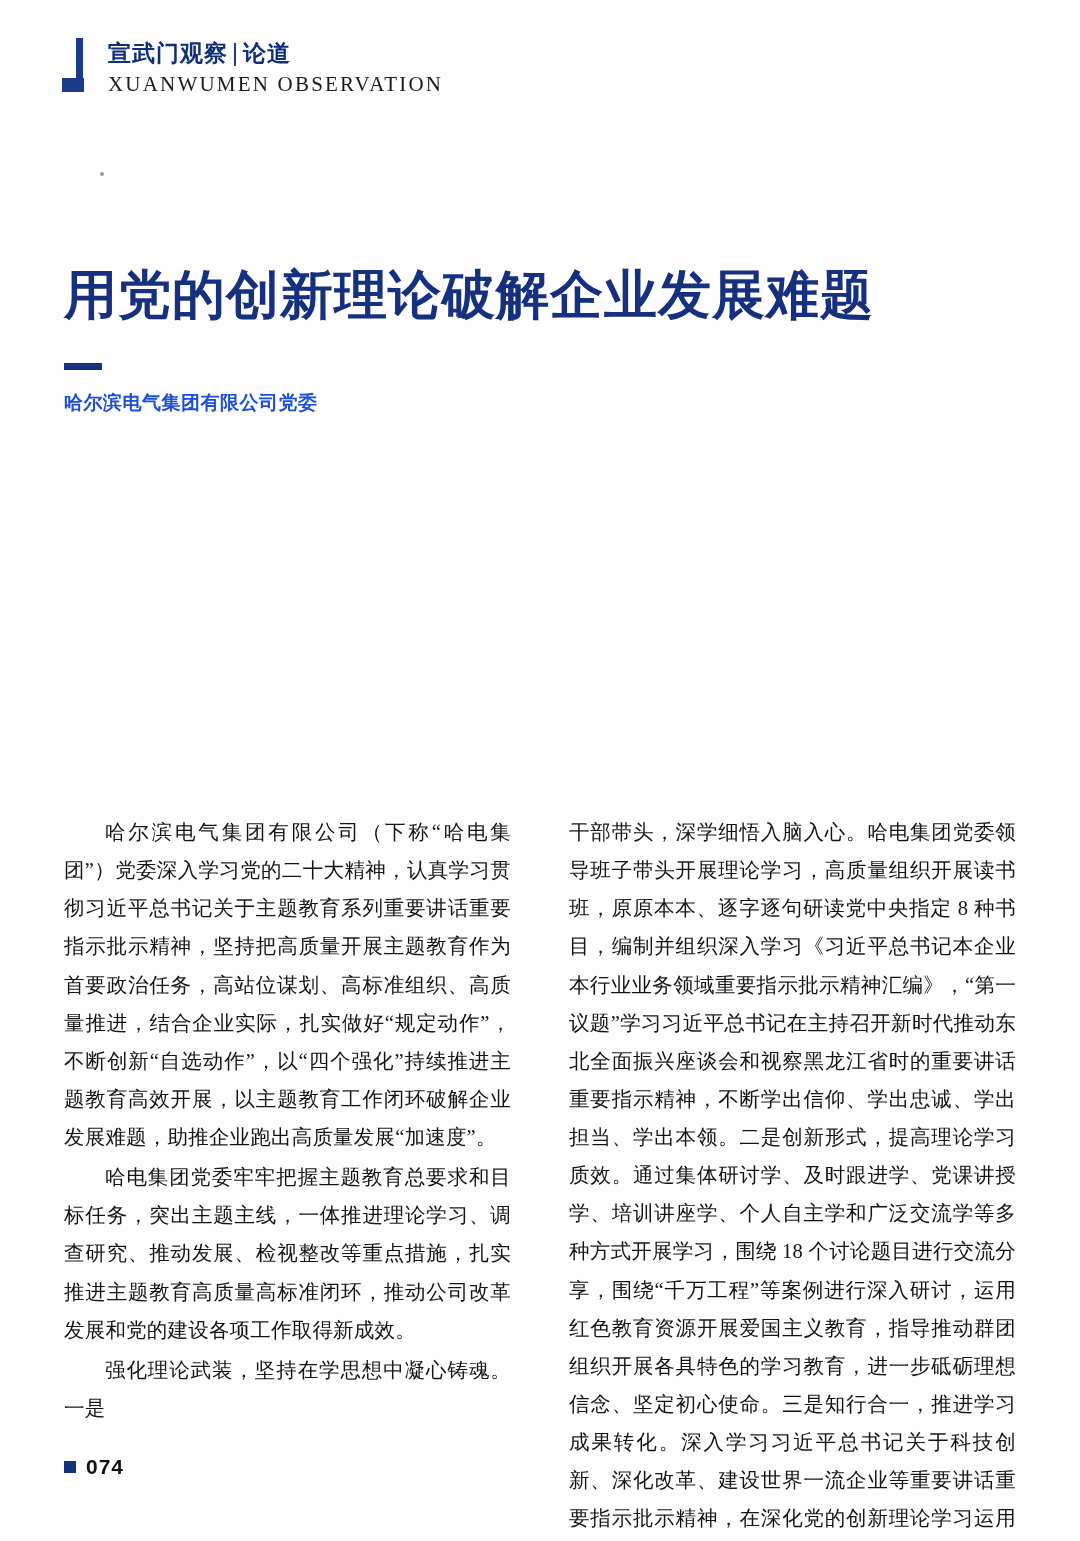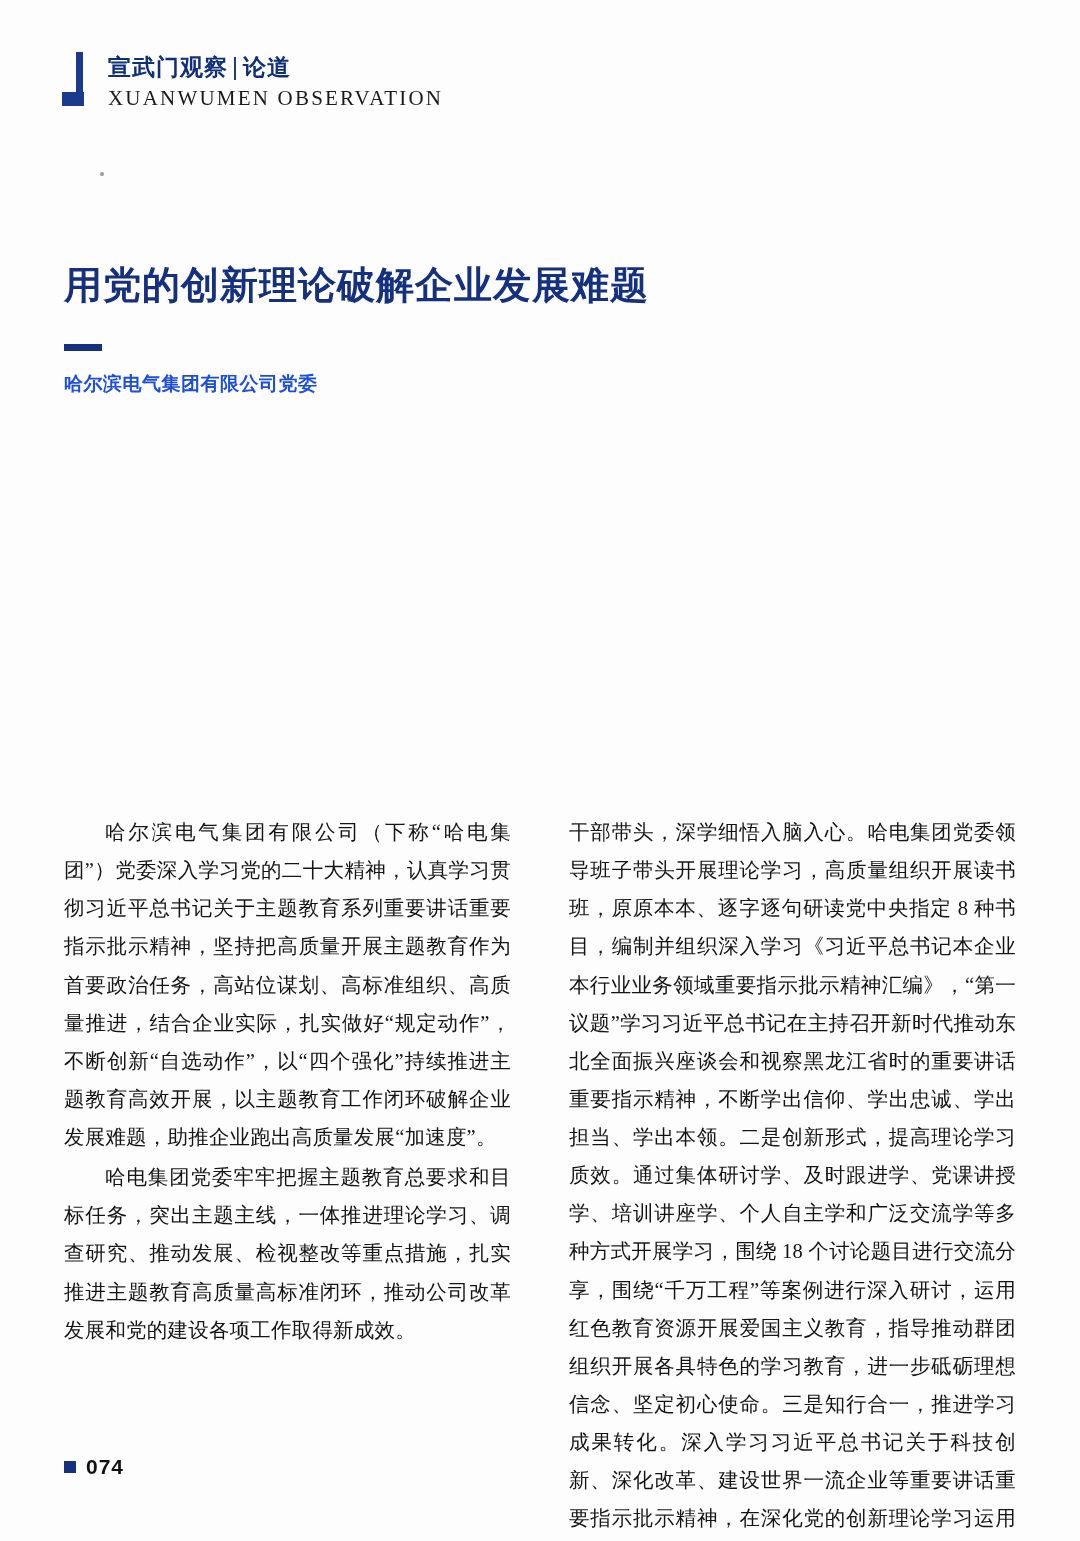--- a/index.html
+++ b/index.html
@@ -19,21 +19,21 @@
   .page {
     position: absolute;
     inset: 0;
     background: #fdfdfd;
   }
 
   
   .masthead {
     position: absolute;
     left: 62px;
-    top: 52px;
+    top: 38px;
     display: flex;
     align-items: flex-start;
     justify-content: center;
   }
   .masthead-mark {
     width: 34px;
     height: 58px;
     position: relative;
     margin-right: 12px;
     flex: none;
@@ -93,21 +93,21 @@
   
   .title-block {
     position: absolute;
     left: 64px;
     top: 262px;
     width: 950px;
   }
   .title-line {
     font-family: "Liberation Sans", "DejaVu Sans", sans-serif;
     font-weight: bold;
-    font-size: 38px;
+    font-size: 53px;
     line-height: 1.26;
     letter-spacing: 1px;
     color: #14307e;
     white-space: nowrap;
   }
   .title-rule {
     margin-top: 34px;
     width: 38px;
     height: 7px;
     background: #14307e;
@@ -215,20 +215,21 @@
     <div class="byline">哈尔滨电气集团有限公司党委</div>
   </div>
 
   <div class="columns">
 
     <div class="col">
       <p class="para indent">哈尔滨电气集团有限公司（下称“哈电集团”）党委深入学习党的二十大精神，认真学习贯彻习近平总书记关于主题教育系列重要讲话重要指示批示精神，坚持把高质量开展主题教育作为首要政治任务，高站位谋划、高标准组织、高质量推进，结合企业实际，扎实做好“规定动作”，不断创新“自选动作”，以“四个强化”持续推进主题教育高效开展，以主题教育工作闭环破解企业发展难题，助推企业跑出高质量发展“加速度”。</p>
 
 
       <p class="para indent">哈电集团党委牢牢把握主题教育总要求和目标任务，突出主题主线，一体推进理论学习、调查研究、推动发展、检视整改等重点措施，扎实推进主题教育高质量高标准闭环，推动公司改革发展和党的建设各项工作取得新成效。</p>
+      <p class="para indent">强化理论武装，坚持在学思想中凝心铸魂。一是</p>
     </div>
 
     <div class="col">
       <p class="para">干部带头，深学细悟入脑入心。哈电集团党委领导班子带头开展理论学习，高质量组织开展读书班，原原本本、逐字逐句研读党中央指定 8 种书目，编制并组织深入学习《习近平总书记本企业本行业业务领域重要指示批示精神汇编》，“第一议题”学习习近平总书记在主持召开新时代推动东北全面振兴座谈会和视察黑龙江省时的重要讲话重要指示精神，不断学出信仰、学出忠诚、学出担当、学出本领。二是创新形式，提高理论学习质效。通过集体研讨学、及时跟进学、党课讲授学、培训讲座学、个人自主学和广泛交流学等多种方式开展学习，围绕 18 个讨论题目进行交流分享，围绕“千万工程”等案例进行深入研讨，运用红色教育资源开展爱国主义教育，指导推动群团组织开展各具特色的学习教育，进一步砥砺理想信念、坚定初心使命。三是知行合一，推进学习成果转化。深入学习习近平总书记关于科技创新、深化改革、建设世界一流企业等重要讲话重要指示批示精神，在深化党的创新理论学习运用中进一步明确公司发展战略，</p>
     </div>
 
   </div>
 
   <div class="footer">
     <span class="sq"></span>

